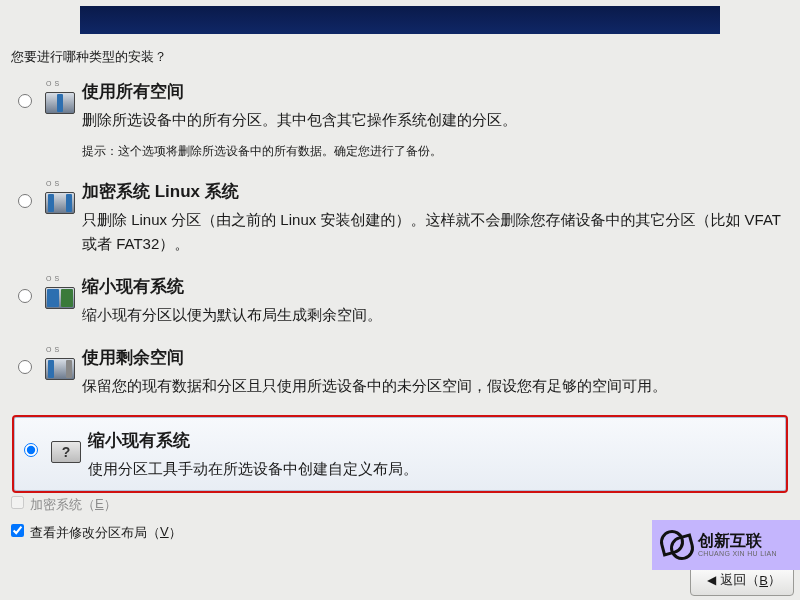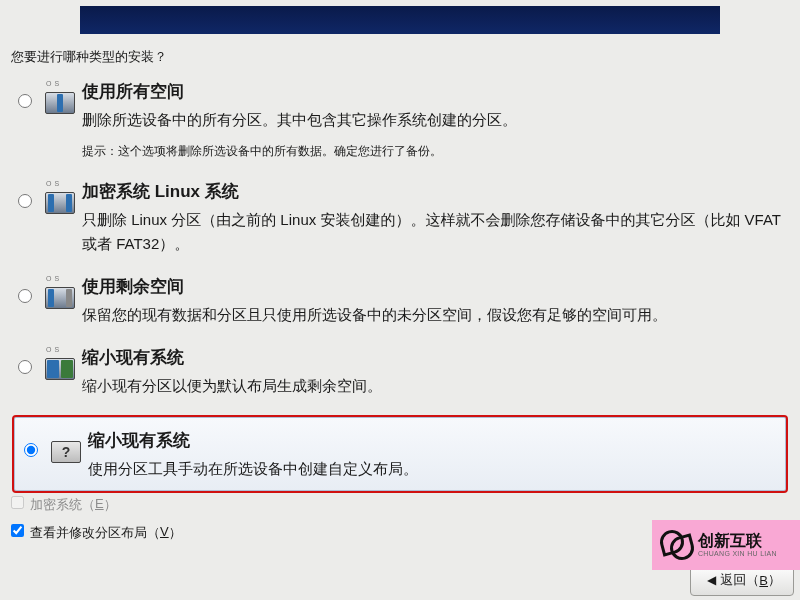--- a/index.html
+++ b/index.html
@@ -154,21 +154,21 @@
     font-size: 13px;
     cursor: pointer;
   }
   .btn .arrow { font-size: 12px; margin: 0 4px; }
   .watermark {
     position: absolute;
     right: 0;
     bottom: 30px;
     width: 148px;
     height: 50px;
-    background: #f9a8d4;
+    background: #c4b5fd;
     display: flex;
     align-items: center;
     padding-left: 8px;
     gap: 4px;
   }
   .wm-logo {
     width: 34px; height: 34px;
     position: relative;
   }
   .wm-logo::before, .wm-logo::after {
@@ -233,47 +233,47 @@
   </div>
 
   <div class="option-row">
     <div class="radio-col">
         <input type="radio" name="inst" style="">
       </div>
     <div class="icon-col">
       <div class="icon-box">
         <div class="os-label">O S</div>
         <div class="disk">
-            <div class="disk-stripe stripe-blue" style="left:2px;"></div>
-            <div class="disk-stripe stripe-gray" style="right:2px;"></div>
+            <div class="disk-stripe stripe-blue" style="left:1px;width:12px;"></div>
+            <div class="disk-stripe stripe-green" style="right:1px;width:12px;"></div>
           </div>
       </div>
     </div>
     <div class="text-col">
-      <div class="opt-title">使用剩余空间</div>
-      <div class="opt-desc">保留您的现有数据和分区且只使用所选设备中的未分区空间，假设您有足够的空间可用。</div>
+      <div class="opt-title">缩小现有系统</div>
+      <div class="opt-desc">缩小现有分区以便为默认布局生成剩余空间。</div>
     </div>
   </div>
 
   <div class="option-row">
     <div class="radio-col">
         <input type="radio" name="inst" style="">
       </div>
     <div class="icon-col">
       <div class="icon-box">
         <div class="os-label">O S</div>
         <div class="disk">
-            <div class="disk-stripe stripe-blue" style="left:1px;width:12px;"></div>
-            <div class="disk-stripe stripe-green" style="right:1px;width:12px;"></div>
+            <div class="disk-stripe stripe-blue" style="left:2px;"></div>
+            <div class="disk-stripe stripe-gray" style="right:2px;"></div>
           </div>
       </div>
     </div>
     <div class="text-col">
-      <div class="opt-title">缩小现有系统</div>
-      <div class="opt-desc">缩小现有分区以便为默认布局生成剩余空间。</div>
+      <div class="opt-title">使用剩余空间</div>
+      <div class="opt-desc">保留您的现有数据和分区且只使用所选设备中的未分区空间，假设您有足够的空间可用。</div>
     </div>
   </div>
 
   <div class="selected-box">
     <div class="option-row">
       <div class="radio-col">
           <input type="radio" name="inst" checked="" style="">
         </div>
       <div class="icon-col">
         <div class="icon-box">

